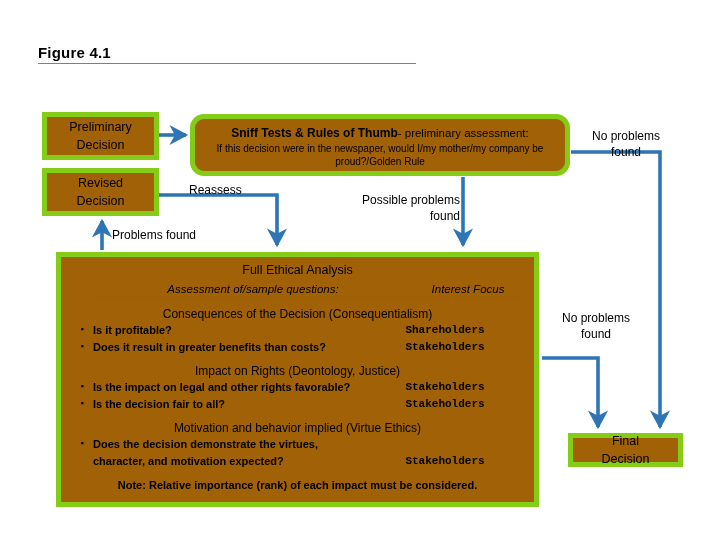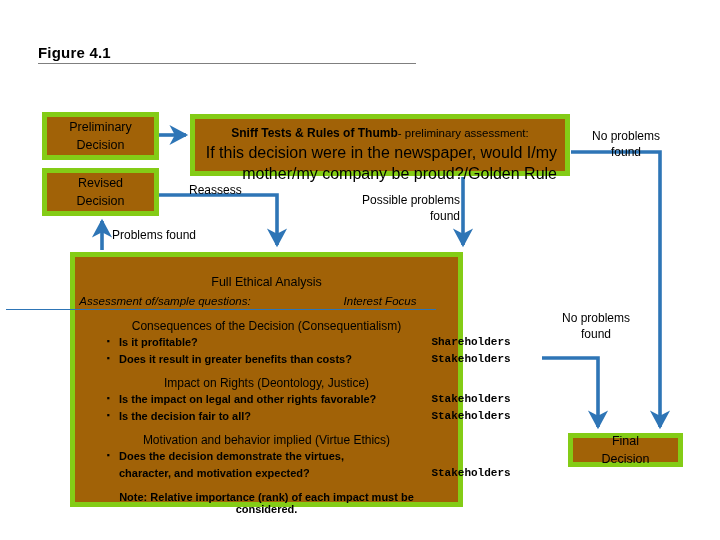--- a/index.html
+++ b/index.html
@@ -31,38 +31,38 @@
     justify-content:center;text-align:center;
   }
   .box .lines{line-height:1.45;font-size:12.5px;}
 
   #box-preliminary{left:42px;top:112px;width:117px;height:48px;}
   #box-revised{left:42px;top:168px;width:117px;height:48px;}
   #box-final{left:568px;top:433px;width:115px;height:34px;}
 
   #box-sniff{
     left:190px;top:114px;width:380px;height:62px;
-    display:block;padding:6px 8px 0 8px;
+    display:block;padding:6px 8px 0 8px;border-radius:14px;
   }
   .sniff-l1{font-size:11.5px;text-align:center;line-height:1.35;}
   .sniff-l1 b{font-size:12px;}
-  .sniff-l2{font-size:16px;text-align:right;line-height:1.35;}
+  .sniff-l2{font-size:10px;text-align:center;line-height:1.35;}
 
   
   .lbl{position:absolute;font-size:12px;line-height:1.35;}
   #lbl-reassess{left:189px;top:182px;}
   #lbl-problems-found{left:112px;top:227px;}
   #lbl-possible{left:332px;top:192px;width:128px;text-align:right;}
   #lbl-nopf-top{left:578px;top:128px;width:96px;text-align:center;}
   #lbl-nopf-mid{left:548px;top:310px;width:96px;text-align:center;}
 
   
   #box-analysis{
-    left:70px;top:252px;width:393px;height:255px;
-    display:block;padding:12px;
+    left:56px;top:252px;width:483px;height:255px;
+    display:block;padding:0;
   }
   .an-title{
     text-align:center;font-size:12.5px;margin-top:6px;
   }
   .an-head-row{
     display:flex;margin:6px 10px 0 10px;font-style:italic;font-size:11.5px;justify-content:flex-end;
   }
   .an-head-a{flex:0 0 318px;border-bottom:1px solid #2E75B6;padding-bottom:2px;}
   .an-head-b{flex:0 0 112px;border-bottom:1px solid #2E75B6;padding-bottom:2px;}
 

